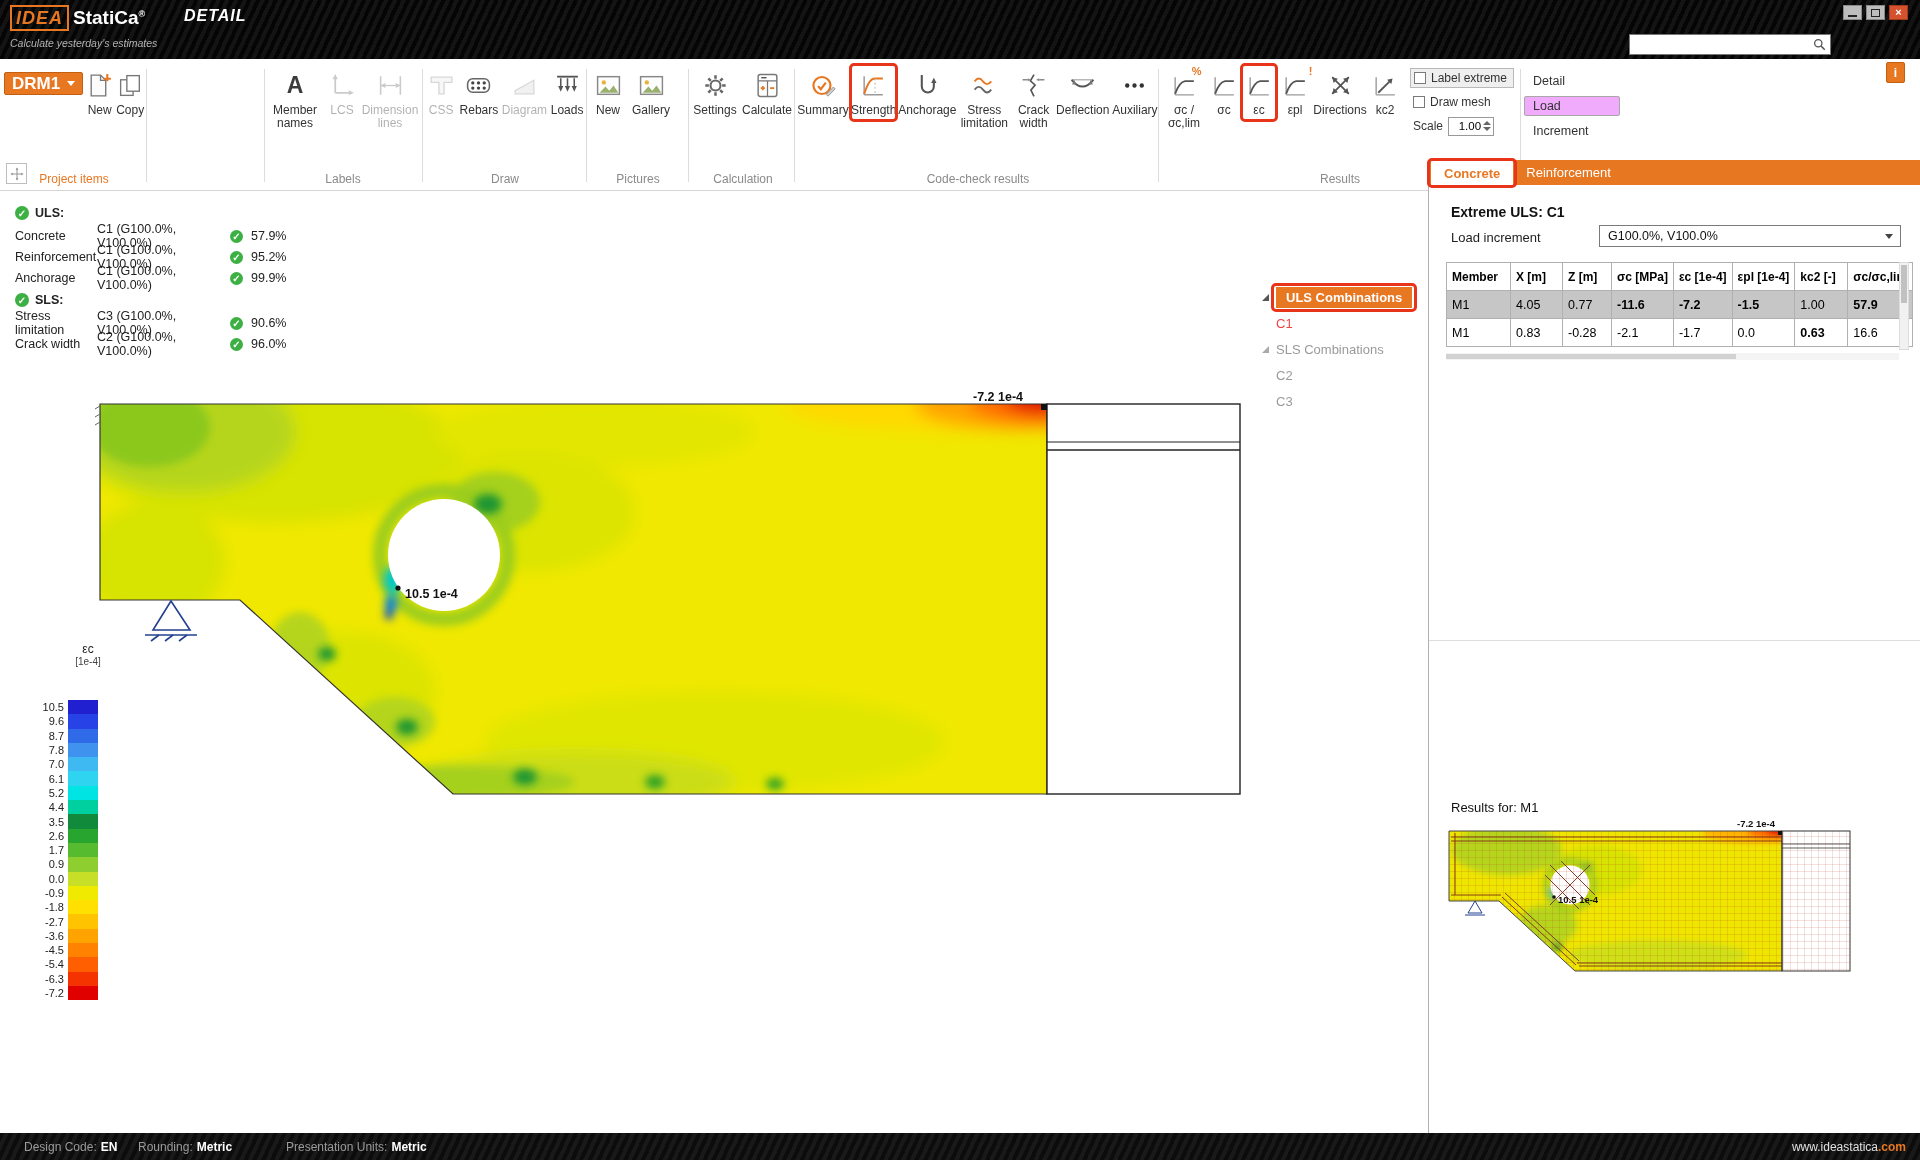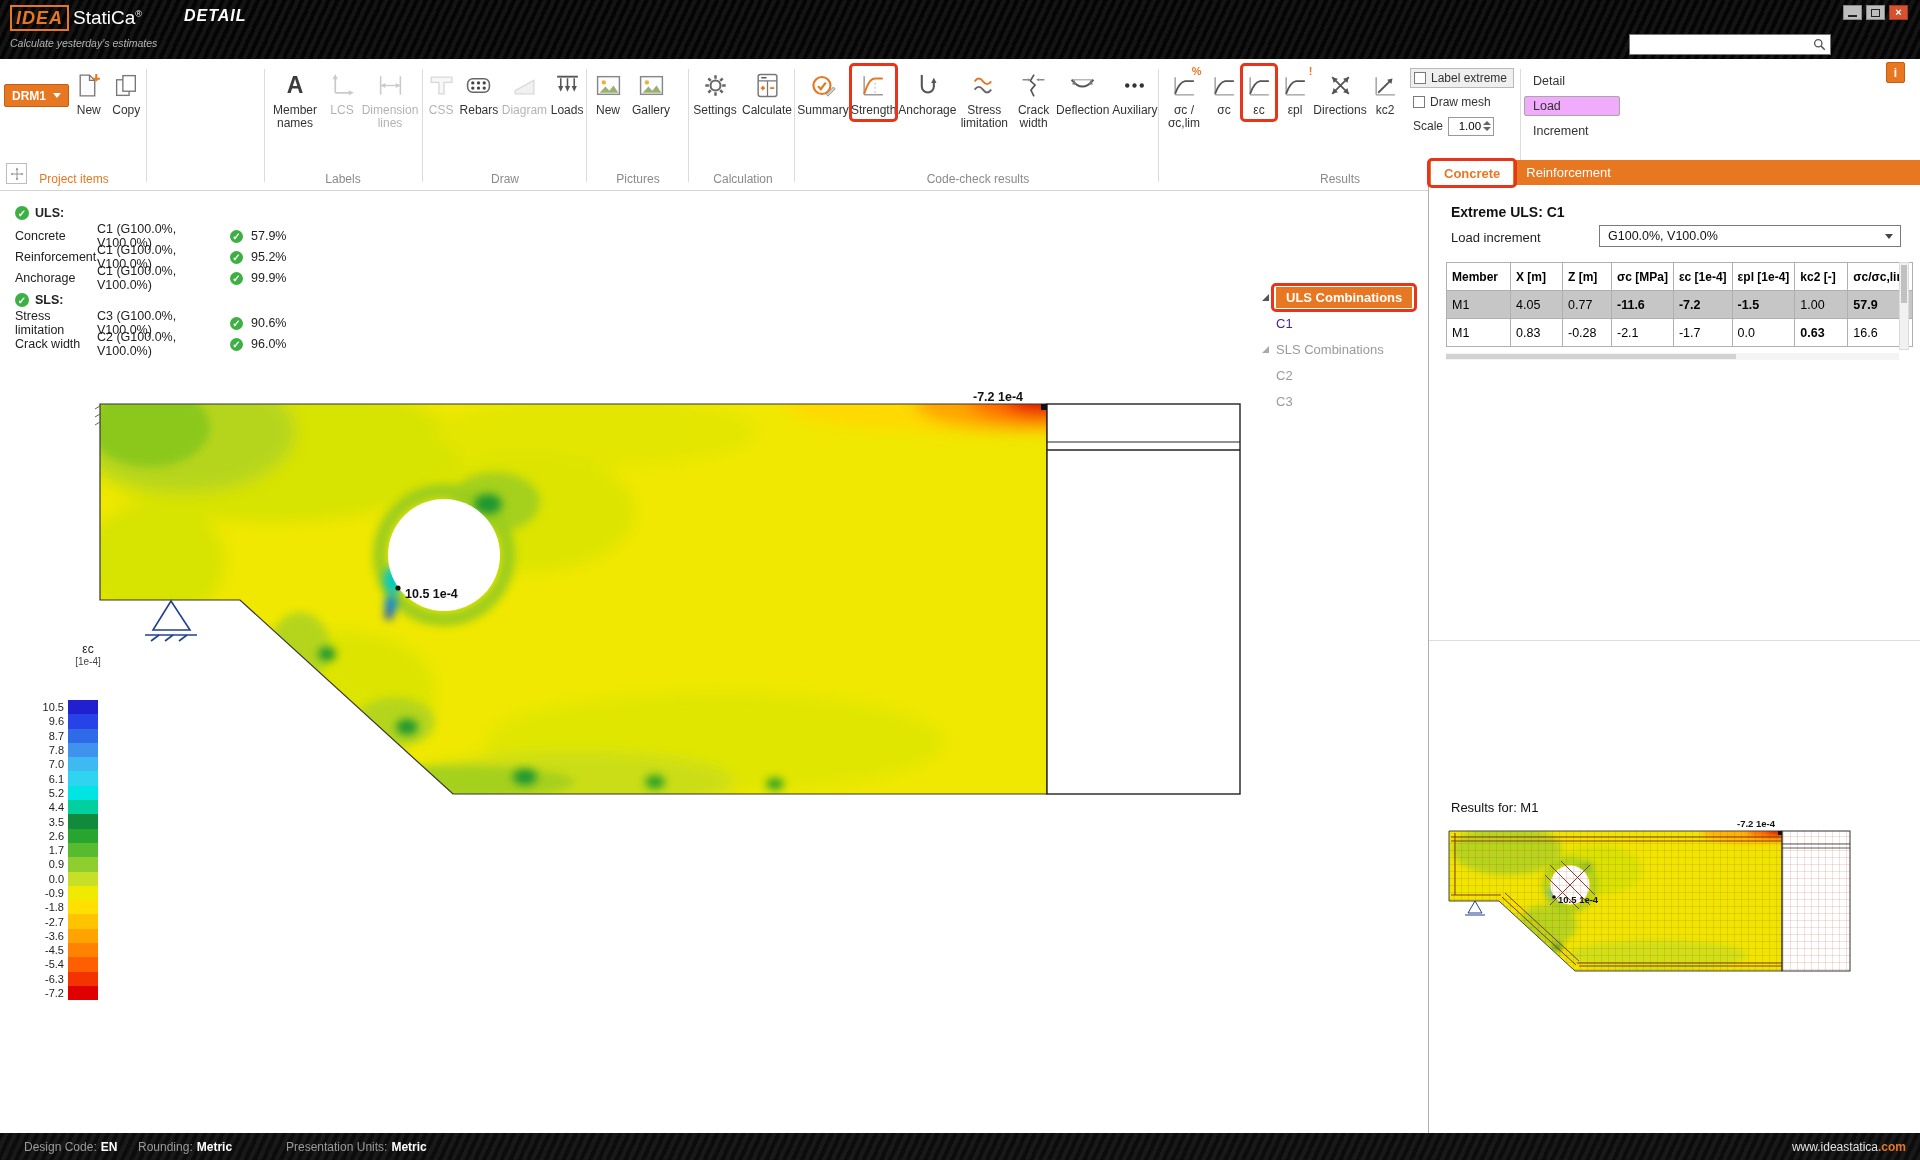--- a/index.html
+++ b/index.html
@@ -3,21 +3,21 @@
 <meta charset="utf-8">
 <style>
 *{margin:0;padding:0;box-sizing:border-box}
 html,body{width:1920px;height:1160px;overflow:hidden;background:#fff;font-family:"Liberation Sans",sans-serif}
 .app{position:relative;width:1920px;height:1160px}
 
 
 .hdr{position:absolute;top:0;left:0;right:0;height:59px;background:repeating-linear-gradient(115deg,#050505 0 4px,#141414 4px 8px);z-index:20}
 .logo{position:absolute;left:10px;top:5px;display:flex;align-items:baseline;gap:4px}
 .logo-idea{color:#e87722;border:2px solid #e87722;font-weight:800;font-style:italic;font-size:18px;padding:0 4px;letter-spacing:1px;line-height:22px}
-.logo-statica{color:#fff;font-weight:400;font-size:19px}
+.logo-statica{color:#fff;font-weight:700;font-size:19px}
 .logo-reg{color:#fff;font-size:9px;vertical-align:super}
 .module{position:absolute;left:184px;top:7px;color:#fff;font-weight:800;font-style:italic;font-size:16px;letter-spacing:1px}
 .tagline{position:absolute;left:10px;top:37px;color:#b3b3b3;font-style:italic;font-size:10.5px}
 .tabs{position:absolute;left:214px;bottom:0;display:flex;gap:5px;align-items:flex-end}
 .tab{position:relative;height:27px;padding:0 24px;background:linear-gradient(#f5944d,#e06d0f);border:1px solid rgba(255,255,255,.28);border-bottom:none;border-radius:4px 4px 0 0;color:#fff;font-weight:bold;font-size:12.5px;display:flex;align-items:center;cursor:default}
 .search{position:absolute;left:1629px;top:34px;width:202px;height:21px;background:#fff;border:1px solid #777;display:flex;align-items:center;padding:0 4px}
 .search input{border:none;outline:none;flex:1;font-size:12px;font-family:"Liberation Sans",sans-serif}
 .winbtns{position:absolute;right:12px;top:5px;display:flex;gap:4px}
 .wb{width:19px;height:15px;background:#bdbdbd;border:1px solid #8a8a8a;display:flex;align-items:center;justify-content:center}
 .wb-min i{display:block;width:9px;height:2px;background:#222;margin-top:6px}
@@ -32,21 +32,21 @@
 .rlabel.orange{color:#e87722}
 .rsep{position:absolute;top:10px;bottom:8px;width:1px;background:#dcdcdc}
 .rbtn{position:relative;width:50px;display:flex;flex-direction:column;align-items:center;font-size:12px;color:#333;text-align:center;cursor:default}
 .rbtn .icn{height:34px;display:flex;align-items:center;justify-content:center;position:relative}
 .rbtn .lbl{line-height:13px;margin-top:2px}
 .rbtn.dis{opacity:.38}
 .icn svg{width:27px;height:27px}
 .ovl{position:absolute;top:-3px;right:-4px;color:#e87722;font-weight:bold;font-size:11px;font-style:normal}
 .ovl.excl{color:#e87722}
 .bigA{font-size:23px;font-weight:bold;color:#3c3c3c;line-height:1}
-.drm{margin-top:16px;background:#e87722;border:1px solid #c25f10;border-radius:2px;color:#fff;font-weight:bold;font-size:12px;height:23px;display:flex;align-items:center;gap:7px;padding:0 7px}
+.drm{margin-top:4px;background:#e87722;border:1px solid #c25f10;border-radius:2px;color:#fff;font-weight:bold;font-size:17px;height:23px;display:flex;align-items:center;gap:7px;padding:0 7px}
 .drm .dda{width:0;height:0;border-left:4px solid transparent;border-right:4px solid transparent;border-top:5px solid #fff}
 .opts{display:flex;flex-direction:column;gap:4px;margin-left:6px;width:104px}
 .optrow{display:flex;align-items:center;gap:5px;font-size:12px;color:#333;height:20px;padding:0 3px}
 .optrow.sel{border:1px solid #b9b9b9;background:#efefef}
 .cbx{width:12px;height:12px;border:1px solid #7a7a7a;background:#fff;flex:none}
 .scaleinp{width:46px;height:19px;border:1px solid #999;display:flex;align-items:center}
 .scaleinp input{width:32px;border:none;outline:none;font-size:11.5px;text-align:right;font-family:"Liberation Sans",sans-serif}
 .spin{display:flex;flex-direction:column;margin-left:2px;gap:2px}
 .spin i{width:0;height:0;border-left:4px solid transparent;border-right:4px solid transparent}
 .spin .up{border-bottom:4px solid #666}
@@ -71,21 +71,21 @@
 .lrow{display:flex;align-items:center;height:14.3px}
 .lval{width:40px;text-align:right;font-size:11px;color:#222;padding-right:4px}
 .lsw{width:30px;height:14.3px}
 
 
 .tree{position:absolute;left:1262px;top:284px;font-size:13px;z-index:4}
 .trow{display:flex;align-items:center;height:26px}
 .texp{width:0;height:0;border-bottom:7px solid #555;border-left:7px solid transparent;margin-right:7px;flex:none}
 .texp.gray{border-bottom-color:#a9a9a9}
 .tind{width:14px;flex:none}
-.titem{color:#4c1d95}
+.titem{color:#ef4444}
 .titem.gray{color:#9a9a9a}
 .tsel{position:relative;background:#e87722;color:#fff;font-weight:bold;padding:3px 10px}
 
 
 .panel{position:absolute;left:1428px;top:160px;width:492px;height:973px;background:#fff;border-left:1px solid #b0b0b0;z-index:10}
 .phead{height:25px;background:#e87722;display:flex;align-items:stretch}
 .ptab{display:flex;align-items:center;padding:0 13px;font-size:13px;color:#fff}
 .ptab.active{position:relative;background:#fff;color:#e87722;font-weight:bold;margin:1px 0 0 2px}
 .extreme{position:absolute;left:22px;top:44px;font-size:14px;font-weight:bold;color:#111}
 .loadlbl{position:absolute;left:22px;top:70px;font-size:13px;color:#222}

